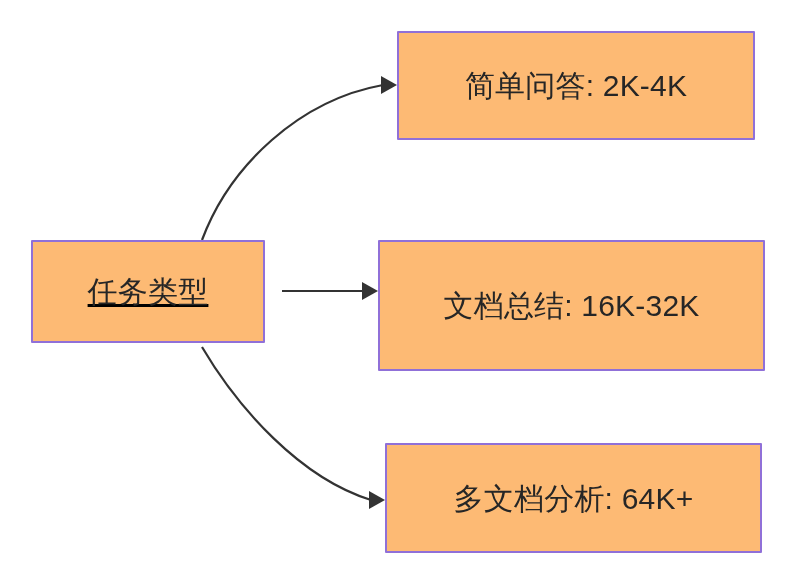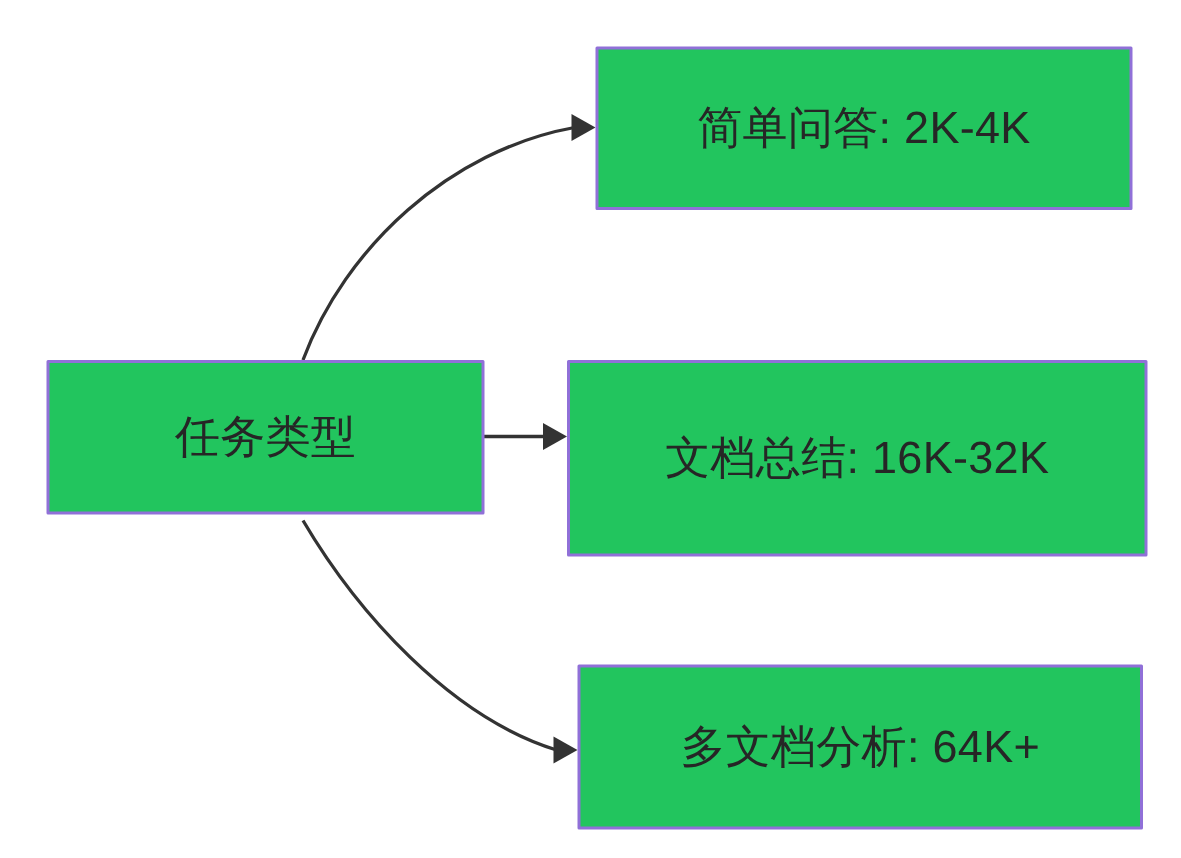--- a/index.html
+++ b/index.html
@@ -22,38 +22,38 @@
     position: absolute;
     left: 0;
     top: 0;
     width: 787px;
     height: 572px;
     pointer-events: none;
   }
   .node {
     position: absolute;
     box-sizing: border-box;
-    background: #22c55e;
+    background: #fdba74;
     border: 2px solid #9070d8;
     border-radius: 1px;
     display: flex;
     align-items: center;
     justify-content: center;
     text-align: center;
   }
   .node-label {
     color: #262626;
     font-size: 30px;
     line-height: 1.1;
     letter-spacing: 0.2px;
     white-space: nowrap;
   }
 
   
-  #node-root     { left: 31px;  top: 240px; width: 292px; height: 103px; }
+  #node-root     { left: 31px;  top: 240px; width: 234px; height: 103px; text-decoration: underline; }
   #node-simple   { left: 397px; top: 31px;  width: 358px; height: 109px; }
   #node-doc      { left: 378px; top: 240px; width: 387px; height: 131px; }
   #node-multi    { left: 385px; top: 443px; width: 377px; height: 110px; }
 
   .edge-path {
     fill: none;
     stroke: #333333;
     stroke-width: 2.2px;
   }
   .edge-head {

